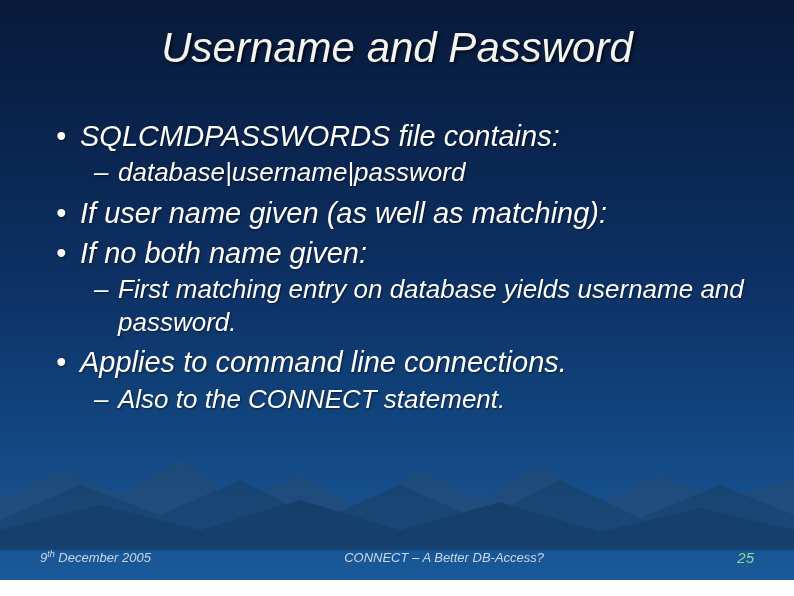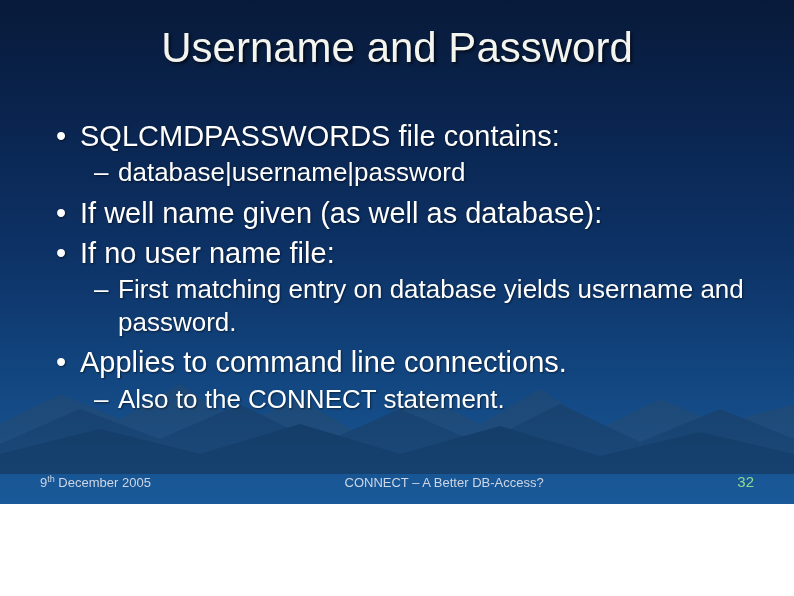--- a/index.html
+++ b/index.html
@@ -1,22 +1,23 @@
 <!DOCTYPE html>
 <html><head>
 <meta charset="utf-8">
 <style>
   * { margin: 0; padding: 0; box-sizing: border-box; }
   html, body { width: 794px; height: 596px; overflow: hidden; font-family: Arial, sans-serif; }
   .slide {
     width: 794px;
-    height: 504px;
+    height: 580px;
     background: linear-gradient(to bottom, #081a3a 0%, #0a2550 25%, #0d3266 50%, #124680 75%, #1a5a9a 100%);
     color: #fff;
     position: relative;
+    font-style: italic;
   }
   .mountains {
     position: absolute;
     bottom: 30px;
     left: 0;
     width: 100%;
     height: 120px;
     pointer-events: none;
     opacity: 0.45;
   }
@@ -74,21 +75,21 @@
     left: 14px;
     top: 0;
     font-size: 26px;
   }
   .footer {
     position: absolute;
     bottom: 14px;
     left: 0;
     width: 100%;
     display: flex;
-    align-items: flex-end;
+    align-items: center;
     padding: 0 40px;
     z-index: 3;
   }
   .footer-left {
     font-size: 13px;
     color: #cdd6e4;
     flex: 0 0 auto;
   }
   .footer-left sup { font-size: 9px; vertical-align: super; }
   .footer-center {
@@ -122,24 +123,24 @@
     <ul class="level1">
       <li>
         <span>SQLCMDPASSWORDS file contains:</span>
         <ul class="level2">
           <li>
             <span>database|username|password</span>
           </li>
         </ul>
       </li>
       <li>
-        <span>If well name given (as well as database):</span>
+        <span>If user name given (as well as matching):</span>
       </li>
       <li>
-        <span>If no user name file:</span>
+        <span>If no both name given:</span>
         <ul class="level2">
           <li>
             <span>First matching entry on database yields username and password.</span>
           </li>
         </ul>
       </li>
       <li>
         <span>Applies to command line connections.</span>
         <ul class="level2">
           <li>
@@ -148,16 +149,16 @@
         </ul>
       </li>
     </ul>
   </div>
 
   <div class="footer">
     <div class="footer-left">
       <span>9</span><sup>th</sup><span> December 2005</span>
     </div>
     <div class="footer-center">CONNECT – A Better DB-Access?</div>
-    <div class="footer-right">32</div>
+    <div class="footer-right">25</div>
   </div>
 
 </div>
 
 </body></html>

